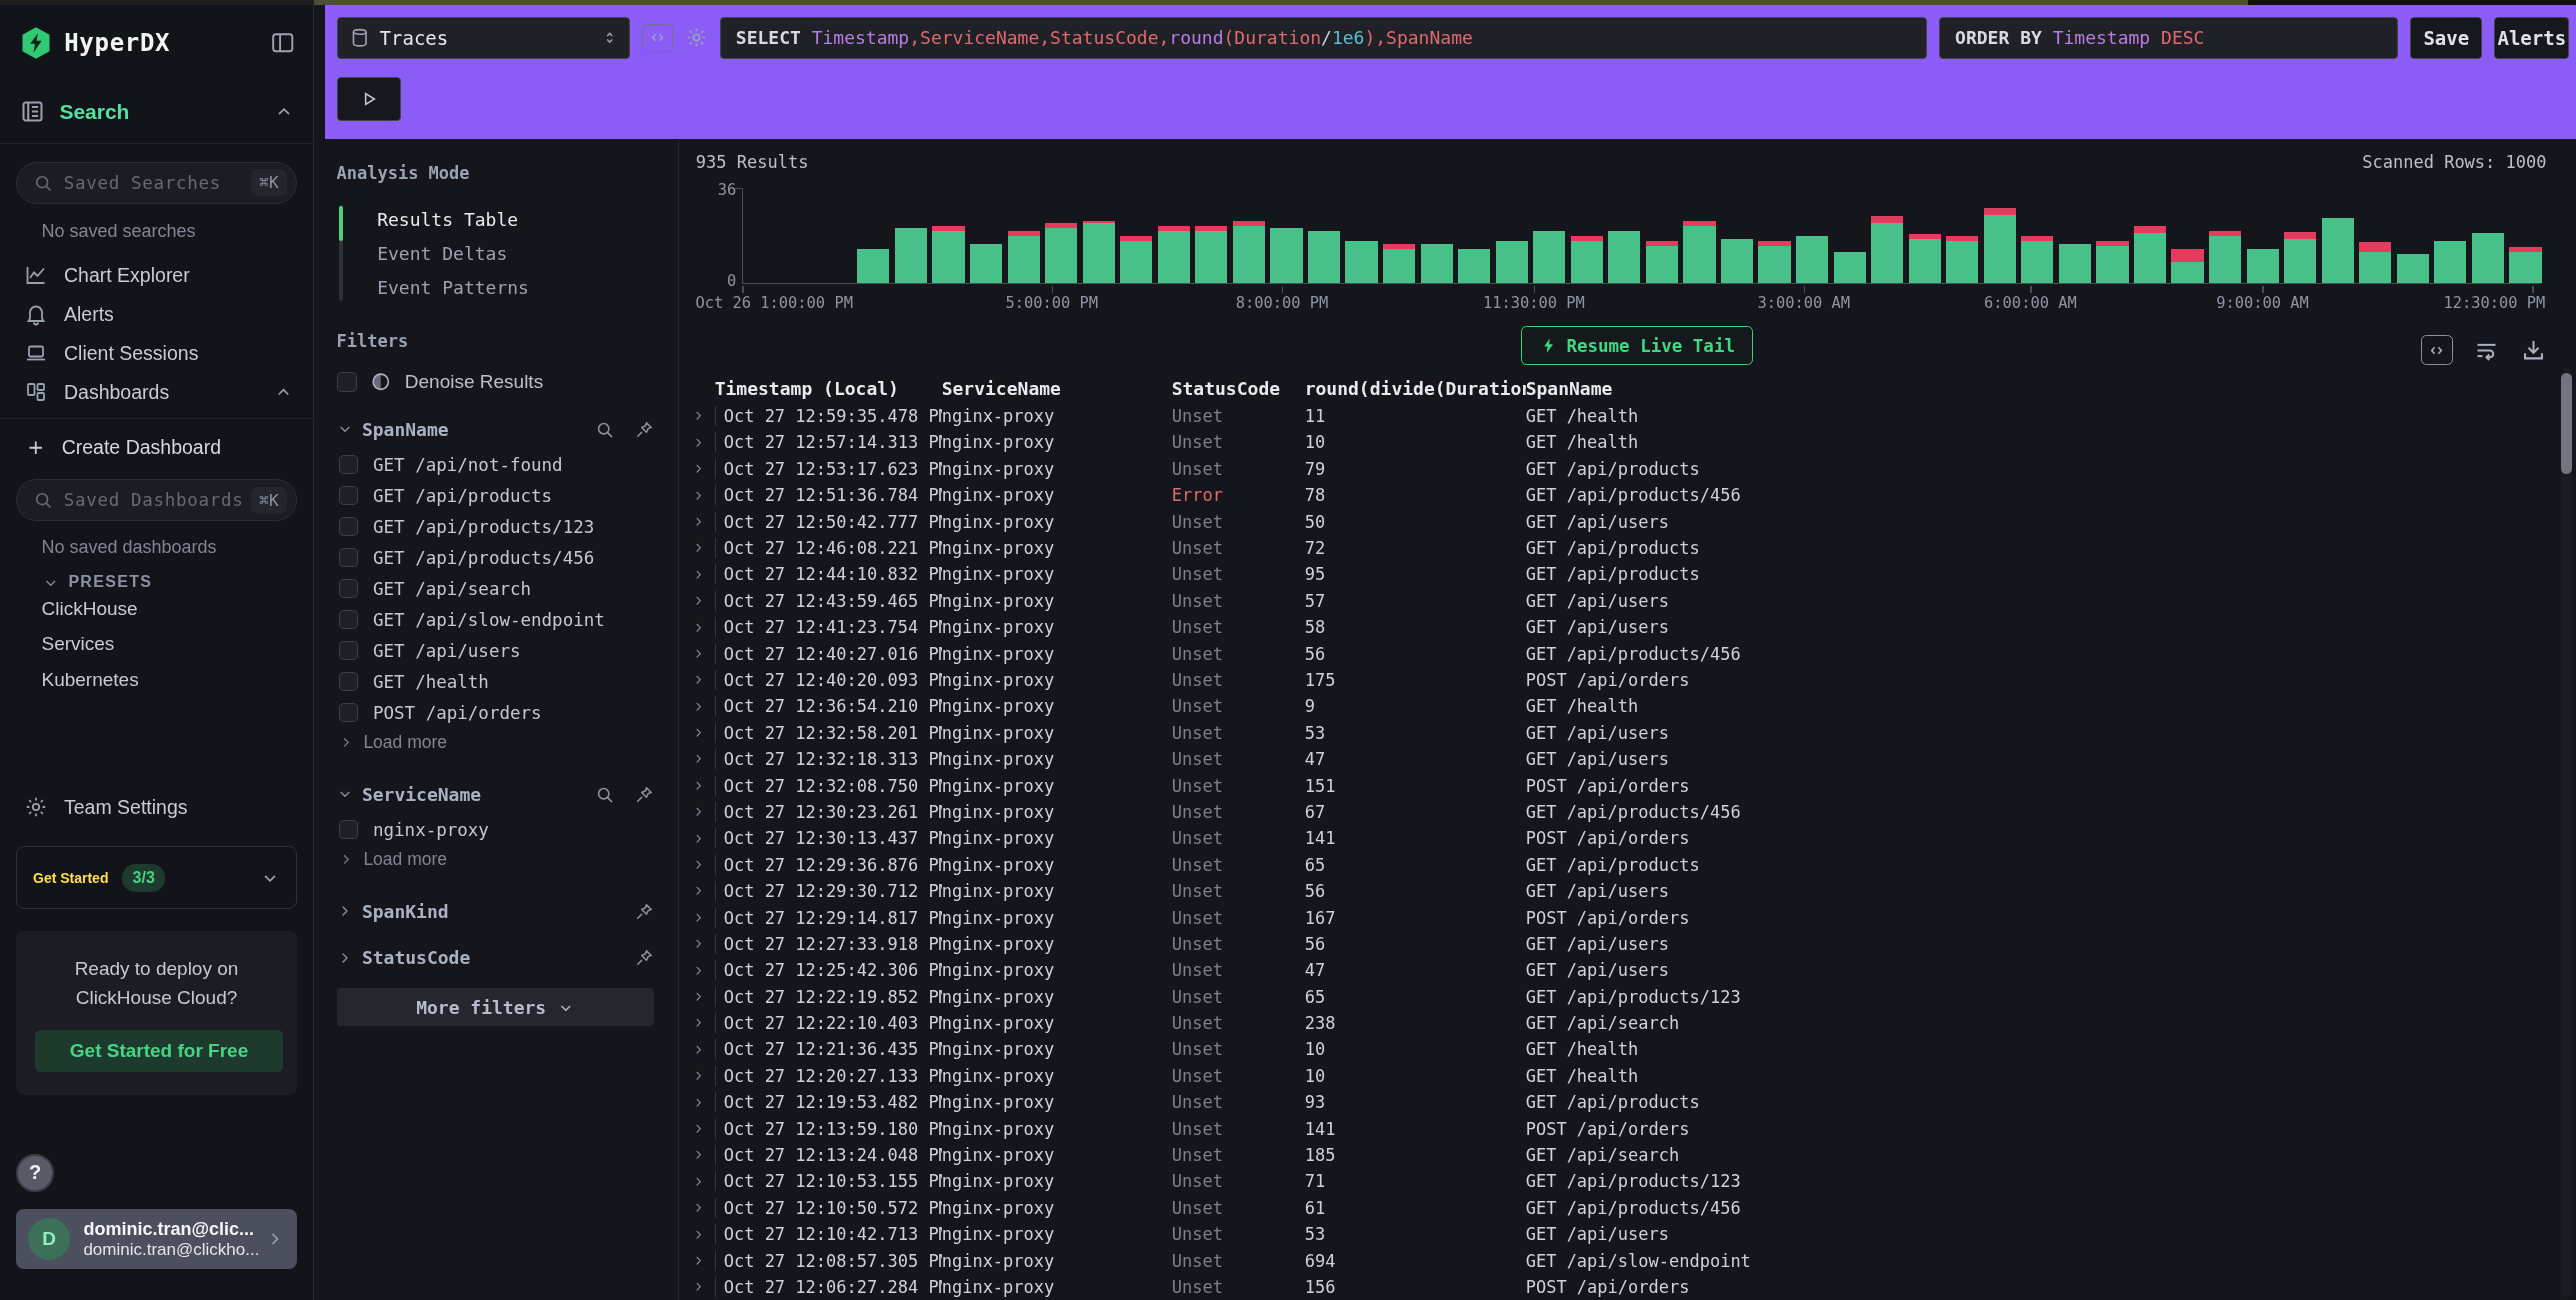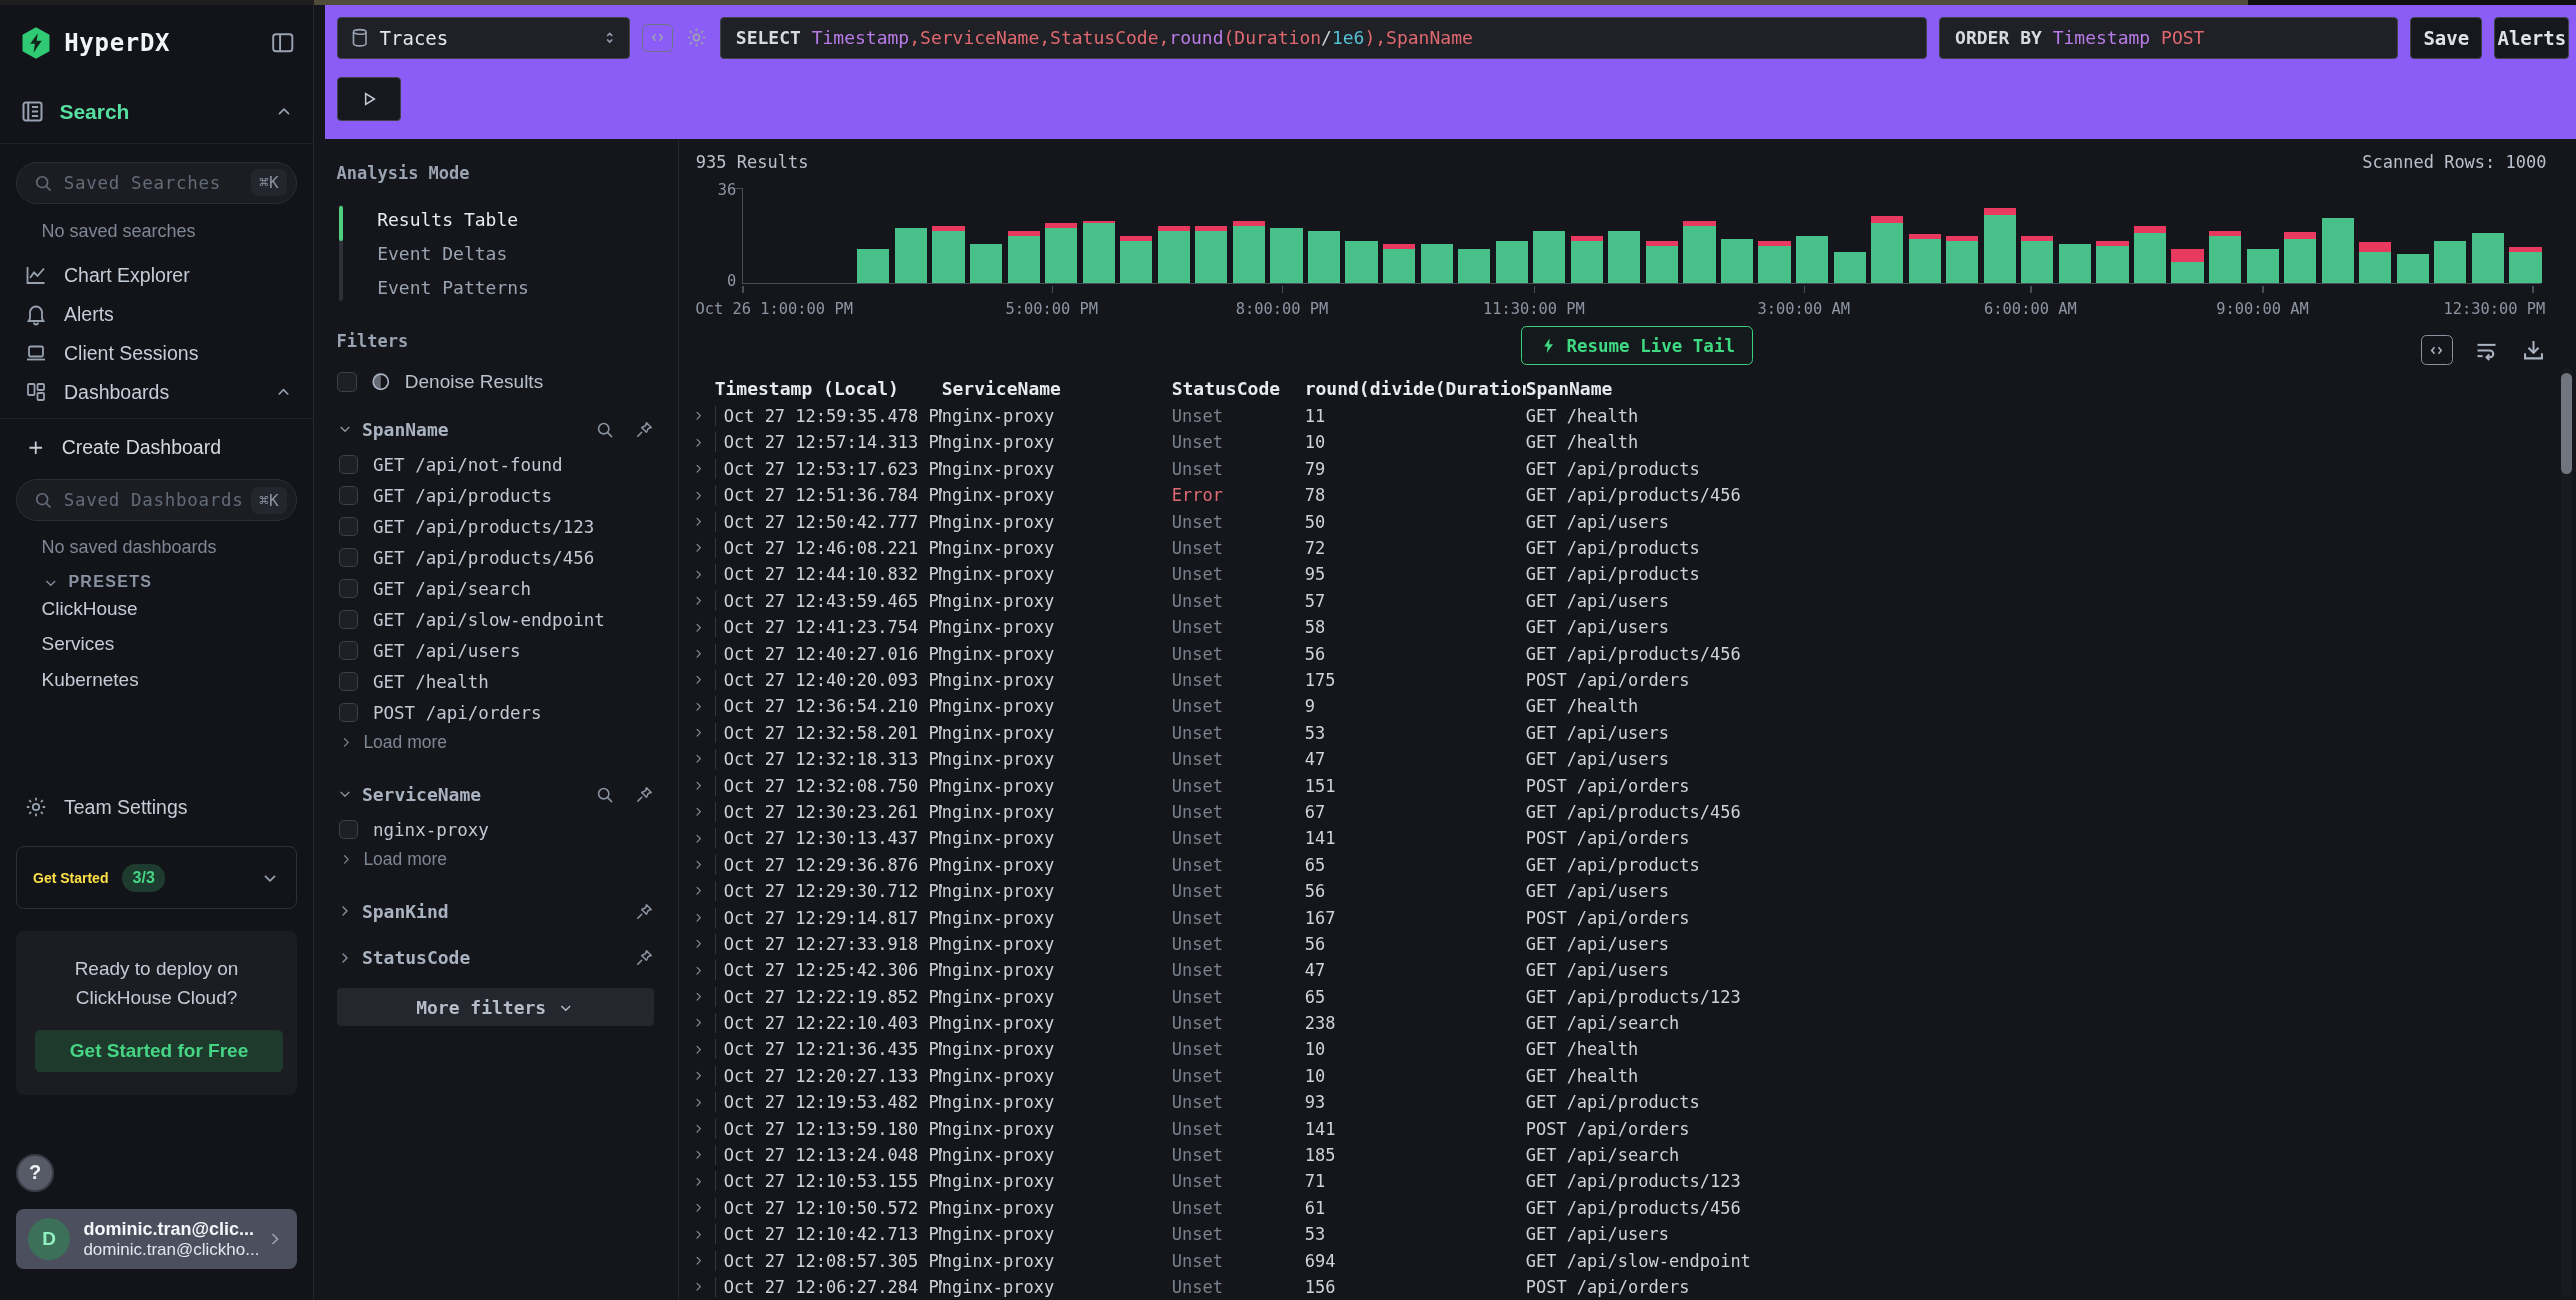--- a/index.html
+++ b/index.html
@@ -112,21 +112,21 @@
   .ylab36{top:-2.7px}
   .ylab0{top:89px}
   .plot{position:absolute;left:48px;right:2.7px;top:5.4px;bottom:31px;border-left:1.3px solid #4a4f57;border-bottom:1.3px solid #4a4f57}
   .plot::before{content:'';position:absolute;left:-8px;top:-0.7px;width:8px;height:1.3px;background:#4a4f57}
   .bars{position:absolute;left:1.3px;right:0;top:0;bottom:0;display:flex;align-items:flex-end;gap:5.4px}
   .slot{flex:1;display:flex;flex-direction:column;justify-content:flex-end}
   .bar-red{background:#e83a5e}
   .bar-green{background:#47c08a}
   .xaxis{position:absolute;left:48px;right:2.7px;bottom:0;height:29.5px}
   .xtick{position:absolute;top:0;width:1.3px;height:6.7px;background:#4a4f57}
-  .xlab{position:absolute;top:14px;font-size:15.4px;color:#8d95a3;white-space:nowrap}
+  .xlab{position:absolute;top:8px;font-size:15.4px;color:#8d95a3;white-space:nowrap}
   .toolbar{position:relative;height:58px}
   .livetail{position:absolute;left:840px;top:10.7px;height:39px;padding:0 17.5px;border:1.3px solid #3bd27d;border-radius:5.4px;display:flex;align-items:center;gap:9.4px;color:#3ed981;font-size:17.5px;font-weight:bold;background:rgba(20,40,30,0.25);cursor:pointer}
   .tbl-icons{position:absolute;right:29.5px;top:20px;display:flex;align-items:center;gap:20px;color:#aab3c2}
   .code-sq{border:1.3px solid #8b93a1;border-radius:5.4px;width:32px;height:29.5px;display:flex;align-items:center;justify-content:center}
 
   .grid-row{display:grid;grid-template-columns:23px 227px 230px 133px 221px 1fr;padding-left:10.7px;align-items:center}
   .thead{height:29.5px}
   .hcell{position:relative;font-size:18px;font-weight:bold;color:#e7eaef;white-space:nowrap;overflow:hidden}
   .trow{height:26.4px;cursor:pointer}
   .c-ch{color:#8b93a1;display:flex;align-items:center}
@@ -339,21 +339,21 @@
       <span class="tb-icon">
           <svg width="23" height="23" viewBox="0 0 24 24" fill="none" stroke="currentColor" stroke-width="1.8">
             <circle cx="12" cy="12" r="3.2"></circle>
             <path d="M12 2.8v2.6M12 18.6v2.6M2.8 12h2.6M18.6 12h2.6M5.2 5.2l1.9 1.9M16.9 16.9l1.9 1.9M18.8 5.2l-1.9 1.9M7.1 16.9l-1.9 1.9"></path>
           </svg>
         </span>
       <div class="box select-box">
           <span id="select-query"><span class="tok-kw">SELECT </span><span class="tok-purple">Timestamp</span><span class="tok-red">,</span><span class="tok-red">ServiceName</span><span class="tok-red">,</span><span class="tok-red">StatusCode</span><span class="tok-red">,</span><span class="tok-purple">round</span><span class="tok-red">(</span><span class="tok-red">Duration</span><span class="tok-fg">/</span><span class="tok-cyan">1e6</span><span class="tok-red">)</span><span class="tok-red">,</span><span class="tok-red">SpanName</span></span>
         </div>
       <div class="box order-box">
-          <span id="order-query"><span class="tok-kw">ORDER BY </span><span class="tok-purple">Timestamp</span><span class="tok-red"> POST</span></span>
+          <span id="order-query"><span class="tok-kw">ORDER BY </span><span class="tok-purple">Timestamp</span><span class="tok-red"> DESC</span></span>
         </div>
       <div class="btn save-btn">Save</div>
       <div class="btn alerts-btn">Alerts</div>
     </div>
     <div class="tb-row2">
       <div class="btn play-btn">
         <span style="display:flex;color:#c6ccd8">
             <svg width="20" height="20" viewBox="0 0 24 24" fill="none" stroke="currentColor" stroke-width="1.8">
               <polygon points="8 5.5 18.5 12 8 18.5"></polygon>
             </svg>

